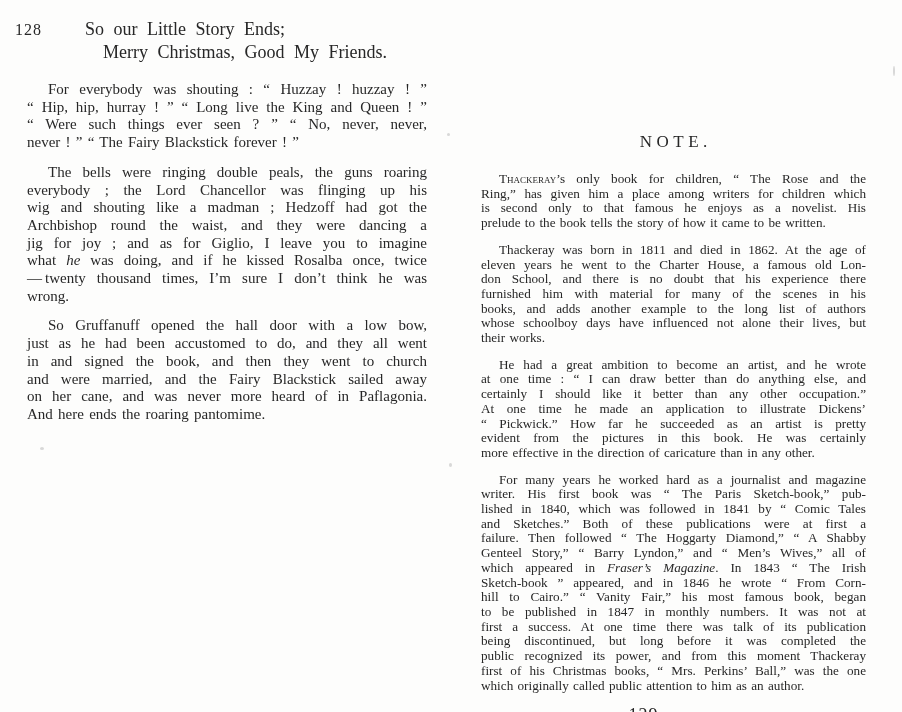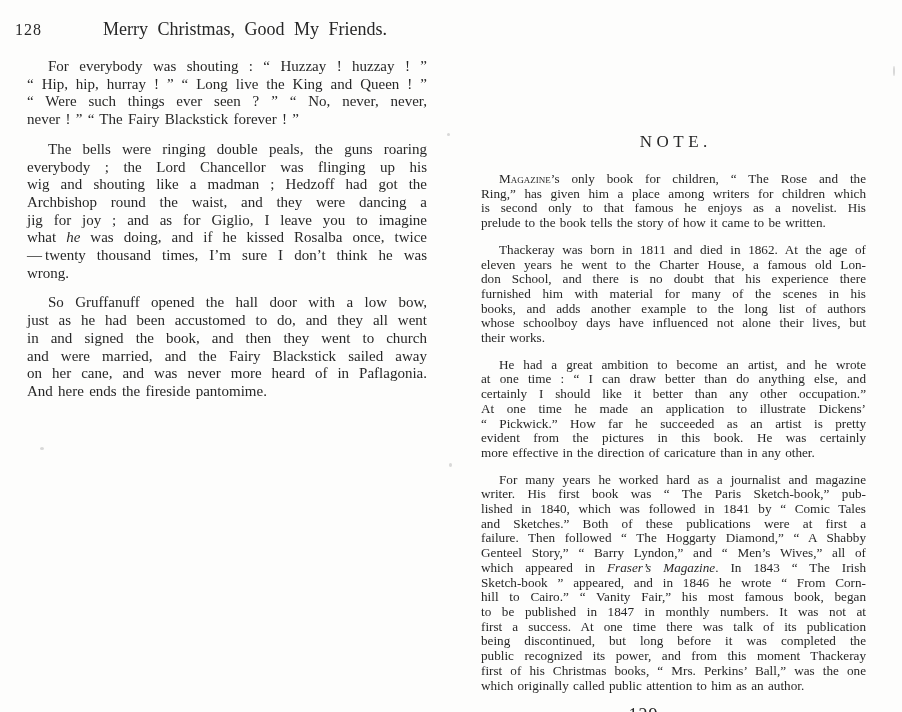--- a/index.html
+++ b/index.html
@@ -92,20 +92,21 @@
 </style>
 </head>
 <body>
 
 <div class="spread">
 
   <div class="page-left">
     <div class="lp-header">
       <span class="lp-pagenum">128</span>
       <div class="lp-heading">
+        <div class="h1">So our Little Story Ends;</div>
         <div class="h2">Merry Christmas, Good My Friends.</div>
       </div>
     </div>
     <div class="lp-body">
         <div class="para">
           <div class="line indent">For everybody was shouting : “ Huzzay ! huzzay ! ”</div>
           <div class="line">“ Hip, hip, hurray ! ”  “ Long live the King and Queen ! ”</div>
           <div class="line">“ Were such things ever seen ? ”  “ No, never, never,</div>
           <div class="line para-end">never ! ”  “ The Fairy Blackstick forever ! ”</div>
         </div>
@@ -118,30 +119,30 @@
           <div class="line">what <i>he</i> was doing, and if he kissed Rosalba once, twice</div>
           <div class="line">— twenty thousand times, I’m sure I don’t think he was</div>
           <div class="line para-end">wrong.</div>
         </div>
         <div class="para">
           <div class="line indent">So Gruffanuff opened the hall door with a low bow,</div>
           <div class="line">just as he had been accustomed to do, and they all went</div>
           <div class="line">in and signed the book, and then they went to church</div>
           <div class="line">and were married, and the Fairy Blackstick sailed away</div>
           <div class="line">on her cane, and was never more heard of in Paflagonia.</div>
-          <div class="line para-end">And here ends the fireside pantomime.</div>
+          <div class="line para-end">And here ends the roaring pantomime.</div>
         </div>
       </div>
   </div>
 
   <div class="page-right">
     <div class="rp-title">NOTE.</div>
     <div class="rp-body">
         <div class="para">
-          <div class="line indent"><span class="sc">Magazine</span>’s only book for children, “ The Rose and the</div>
+          <div class="line indent"><span class="sc">Thackeray</span>’s only book for children, “ The Rose and the</div>
           <div class="line">Ring,” has given him a place among writers for children which</div>
           <div class="line">is second only to that famous he enjoys as a novelist.  His</div>
           <div class="line para-end">prelude to the book tells the story of how it came to be written.</div>
         </div>
         <div class="para">
           <div class="line indent">Thackeray was born in 1811 and died in 1862.  At the age of</div>
           <div class="line">eleven years he went to the Charter House, a famous old Lon-</div>
           <div class="line">don School, and there is no doubt that his experience there</div>
           <div class="line">furnished him with material for many of the scenes in his</div>
           <div class="line">books, and adds another example to the long list of authors</div>

